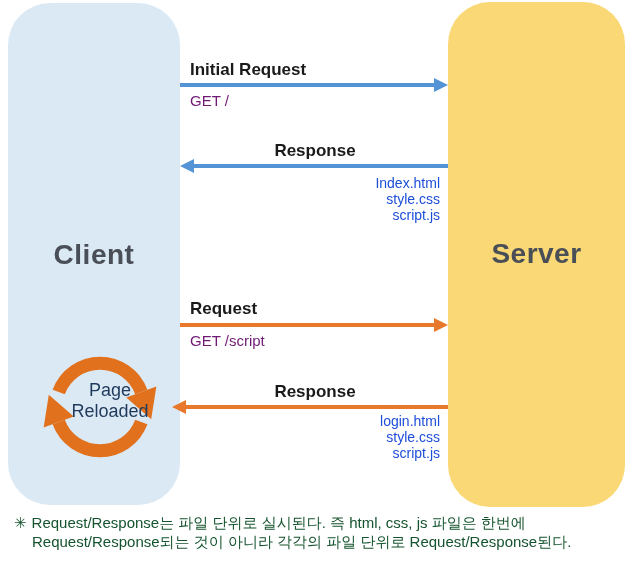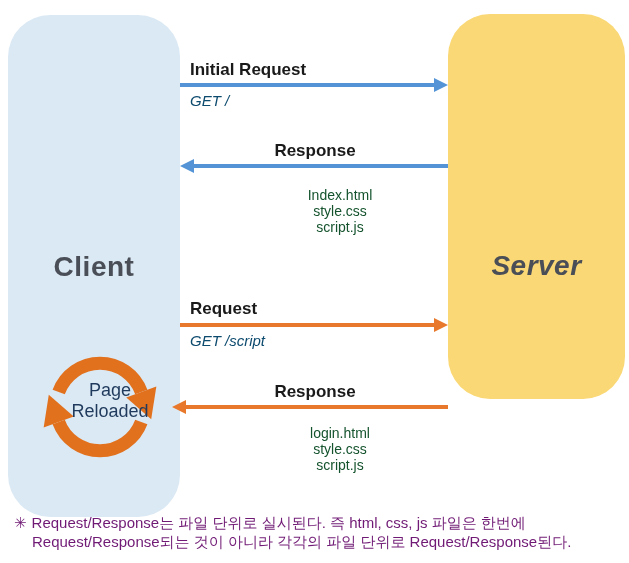--- a/index.html
+++ b/index.html
@@ -3,44 +3,44 @@
 <meta charset="utf-8">
 <style>
   html,body{margin:0;padding:0;background:#ffffff;}
   .canvas{
     position:relative;
     width:629px;height:563px;
     background:#ffffff;
     font-family:"Liberation Sans","DejaVu Sans",sans-serif;
     overflow:hidden;
   }
-  .box{position:absolute;margin-top:12px;}
+  .box{position:absolute;}
   .client-box{
     left:8px;top:3px;width:172px;height:502px;
     background:#dbe9f4;border-radius:42px;
   }
   .server-box{
-    left:448px;top:2px;width:177px;height:385px;
-    background:#fad875;border-radius:42px;font-style:italic;
+    left:448px;top:2px;width:177px;height:505px;
+    background:#fad875;border-radius:42px;
   }
   .box-label{
     position:absolute;left:0;width:100%;top:236px;
     text-align:center;font-size:28px;font-weight:bold;
     color:#4a4e56;letter-spacing:0.5px;
   }
   .msg-label{
     position:absolute;font-size:17px;font-weight:bold;color:#1a1a1a;text-align:center;
   }
   .msg-label.right-align{text-align:center;}
   .msg-detail{
-    position:absolute;font-size:15px;color:#0c4a6e;font-style:italic;
+    position:absolute;font-size:15px;color:#701a75;
   }
   .msg-files{
-    position:absolute;font-size:14px;color:#14532d;
-    line-height:16px;text-align:center;margin-top:12px;
+    position:absolute;font-size:14px;color:#1d4ed8;
+    line-height:16px;text-align:right;
   }
   .arrow-line{position:absolute;height:4px;}
   .blue{background:#5494d6;}
   .orange{background:#e8792c;}
   .arrow-head{position:absolute;width:0;height:0;}
   .head-right-blue{
     border-top:7px solid transparent;border-bottom:7px solid transparent;
     border-left:14px solid #5494d6;
   }
   .head-left-blue{
@@ -56,21 +56,21 @@
     border-right:14px solid #e8792c;
   }
   .reload-svg{position:absolute;left:30px;top:342px;}
   .reload-text{
     position:absolute;left:45px;top:380px;width:130px;
     text-align:center;font-size:18px;font-weight:normal;
     line-height:21px;color:#1f3a5c;
   }
   .footnote{
     position:absolute;left:14px;top:513px;width:608px;
-    font-size:15px;color:#701a75;line-height:19px;
+    font-size:15px;color:#14532d;line-height:19px;
   }
   .footnote .fn-line2{padding-left:18px;}
   .fn-marker{margin-right:5px;}
 </style>
 </head>
 <body>
 
 <div class="canvas">
 
   <div class="box client-box">

